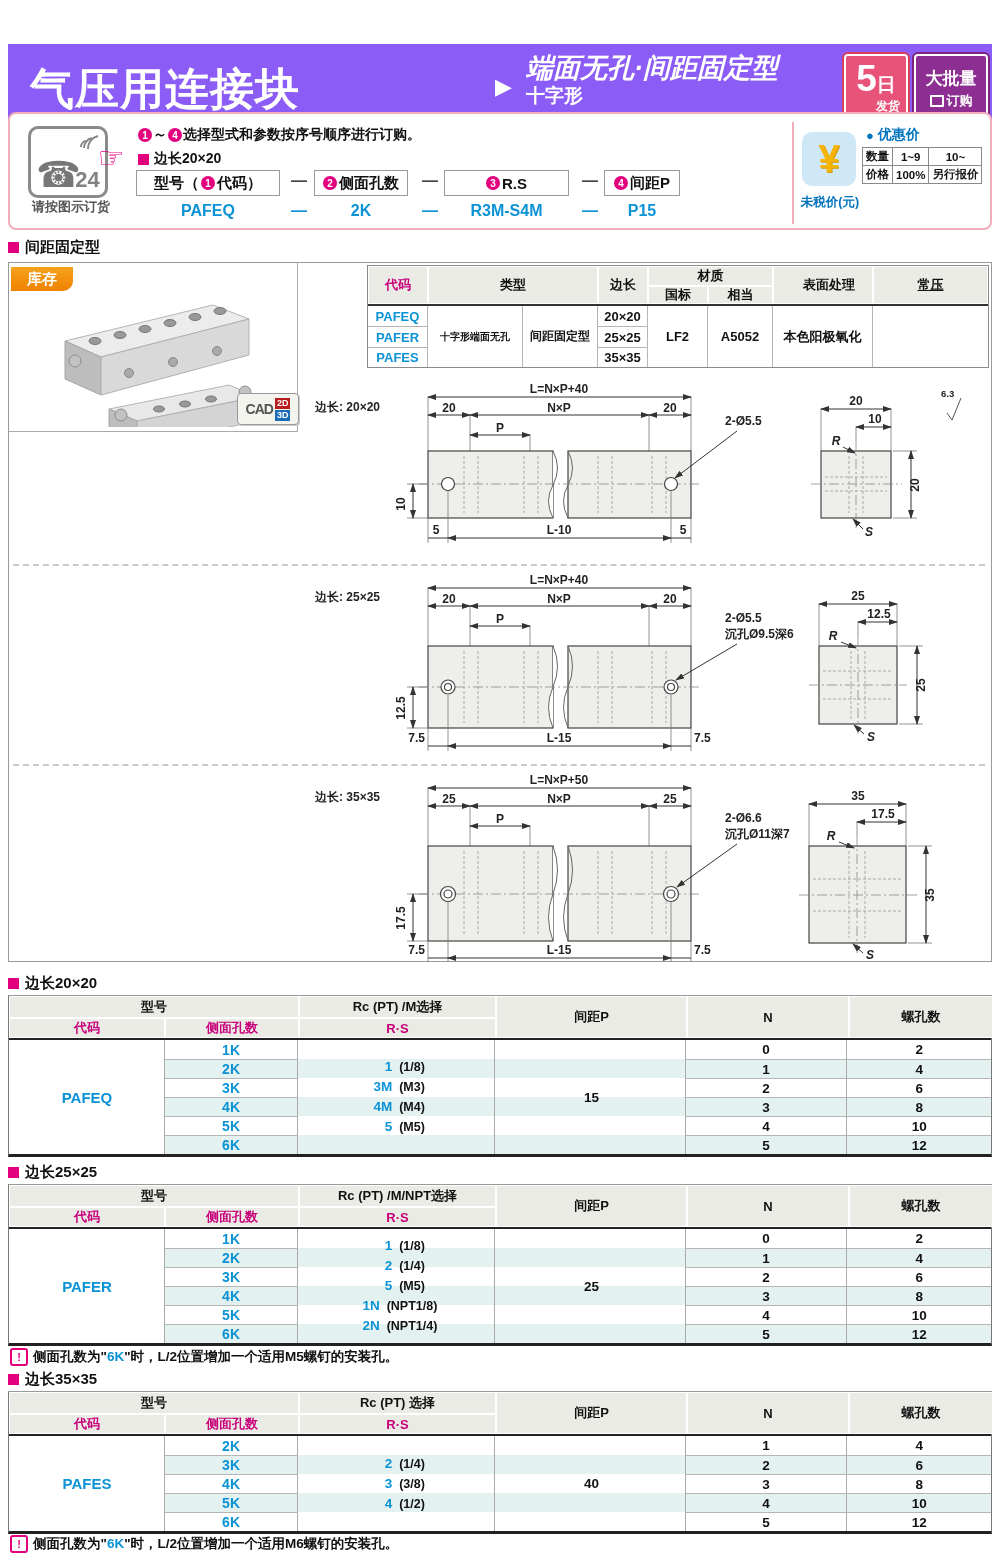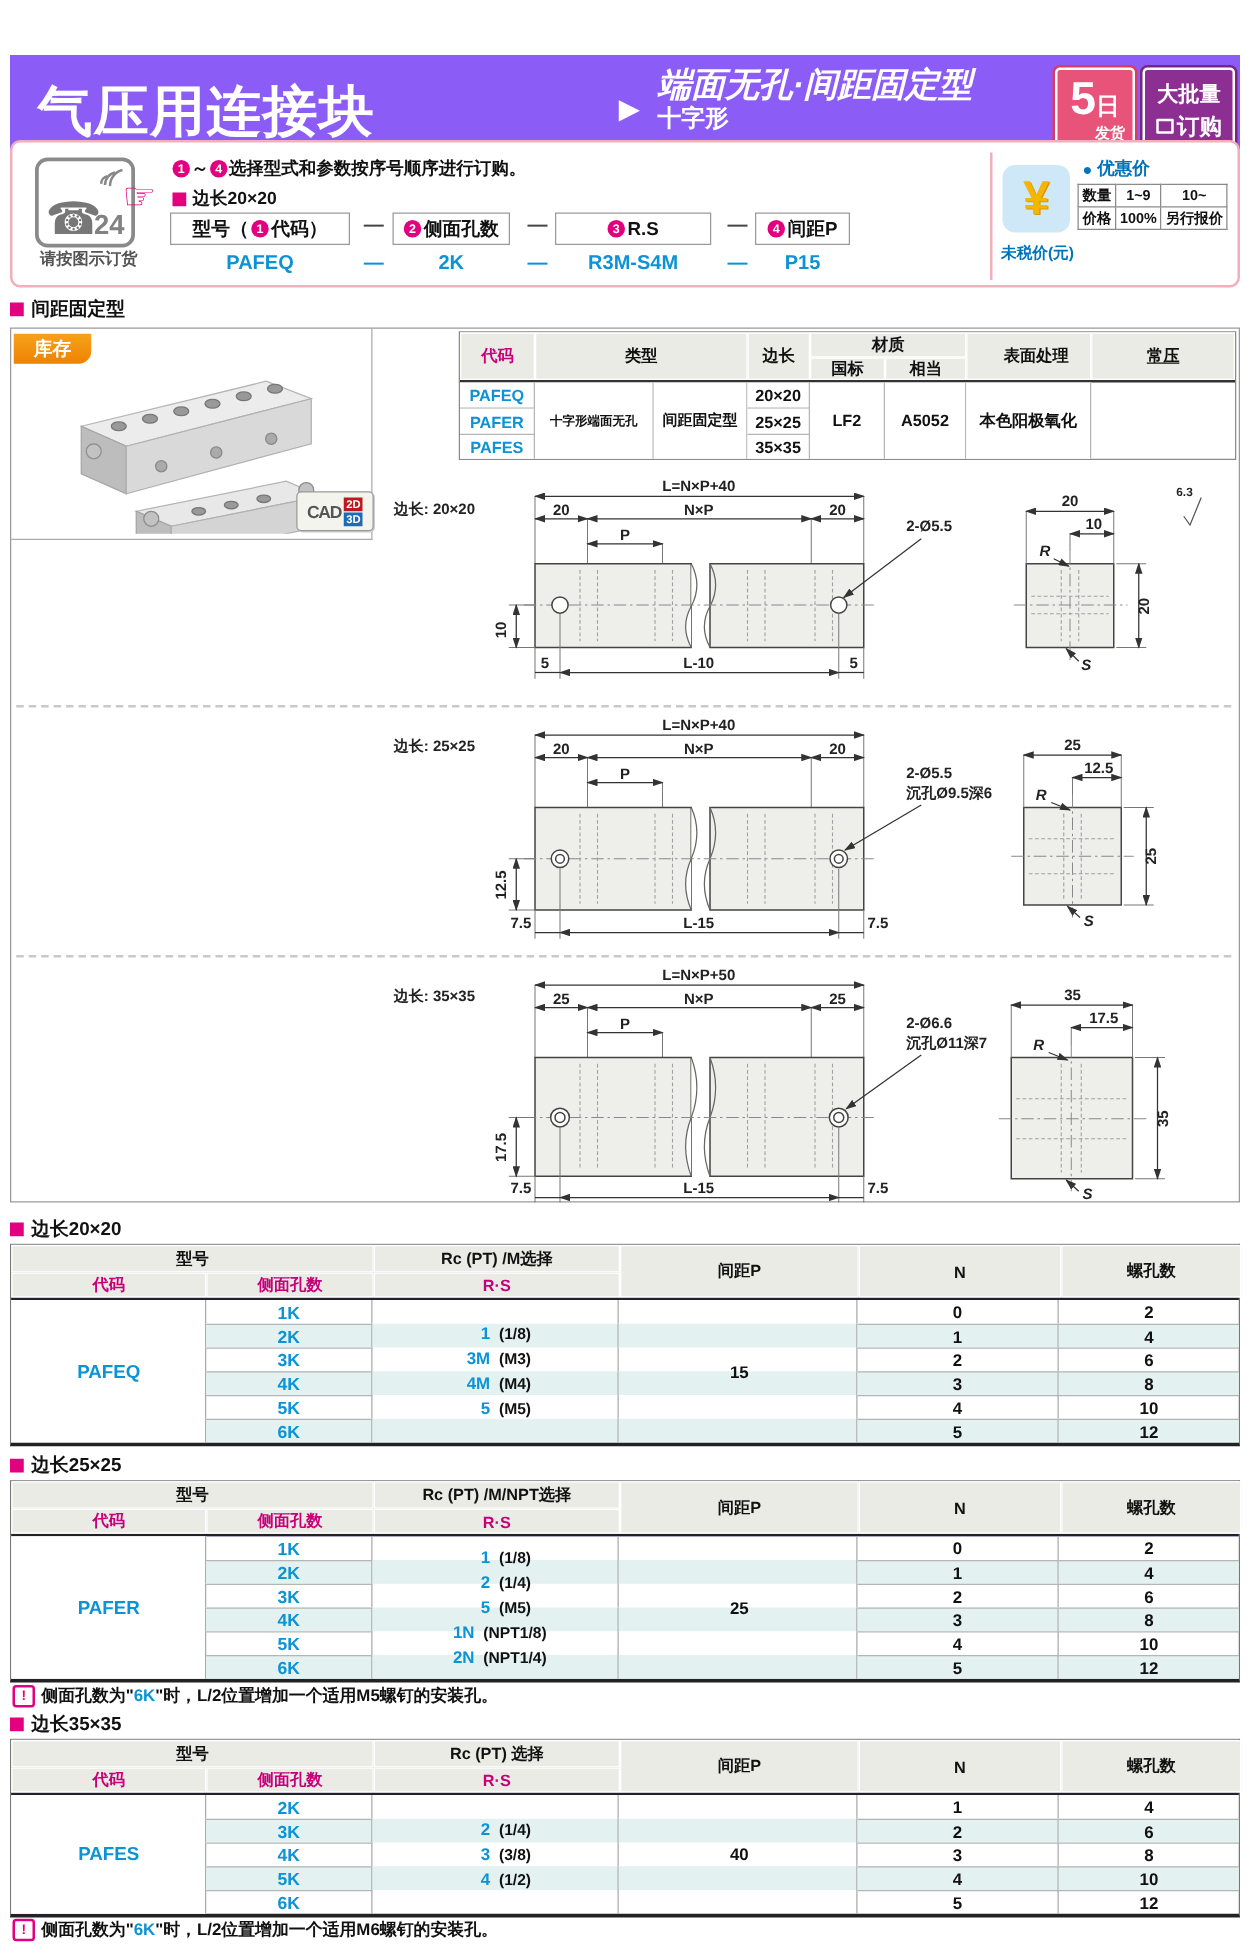--- a/index.html
+++ b/index.html
@@ -12,21 +12,21 @@
   .hsub{position:absolute;left:518px;top:8px;color:#fff;}
   .hsub1{font-size:27px;font-weight:bold;line-height:32px;font-style:italic;}
   .hsub2{font-size:19px;font-weight:600;line-height:24px;}
   .badge5{position:absolute;left:836px;top:10px;width:60px;height:64px;background:#e75379;border:2px solid #fff;box-shadow:0 0 0 2px #d93b63;border-radius:4px;color:#fff;display:flex;flex-direction:column;align-items:center;justify-content:center;}
   .b5row{display:flex;align-items:baseline;}
   .b5num{font-size:37px;font-weight:bold;line-height:34px;}
   .b5ri{font-size:19px;font-weight:bold;}
   .b5small{font-size:12px;font-weight:bold;align-self:flex-end;margin-right:6px;}
   .badgebulk{position:absolute;left:906px;top:10px;width:70px;height:64px;background:#8d2e92;border:2px solid #fff;box-shadow:0 0 0 2px #7a2480;border-radius:4px;color:#fff;display:flex;flex-direction:column;align-items:center;justify-content:center;gap:2px;font-weight:bold;}
   .bulk1{font-size:17px;}
-  .bulk2{font-size:18px;display:flex;align-items:center;gap:3px;}
+  .bulk2{font-size:13px;display:flex;align-items:center;gap:3px;}
   .carticon{display:inline-block;width:10px;height:8px;border:2px solid #fff;border-radius:1px;}
   
   #orderbox{left:8px;top:112px;width:984px;height:118px;border:2px solid #f2aebd;border-radius:8px;box-sizing:border-box;background:#fff;}
   .phonebox{position:absolute;left:18px;top:12px;width:74px;height:66px;border:3px solid #8a8a8a;border-radius:10px;display:flex;align-items:flex-end;justify-content:center;}
   .phoneglyph{font-size:36px;color:#777;line-height:40px;}
   .phonenum{font-size:22px;font-weight:bold;color:#828282;margin-left:-6px;line-height:30px;}
   .phonewaves{position:absolute;right:6px;top:4px;}
   .phonecap{position:absolute;left:6px;top:84px;width:110px;text-align:center;font-size:13px;font-weight:bold;color:#555;}
   .hand{position:absolute;left:88px;top:26px;font-size:30px;color:#e3007f;}
   .oline1{position:absolute;left:128px;top:12px;font-size:14px;font-weight:bold;display:flex;align-items:center;gap:1px;}
@@ -65,21 +65,21 @@
   .bluecode{color:#0b93d5;font-weight:bold;}
   
   #bigbox svg{position:absolute;}
   #bigbox svg text{font-family:inherit;font-weight:bold;fill:#222;font-size:12px;}
   .tm{text-anchor:middle;}
   .dlabel{font-size:15px;}
   .mg{fill:#cc0077;font-style:italic;font-size:14px;}
   .ann{font-size:12.5px;}
   
   .dtable{width:984px;border-left:1px solid #777;border-right:1px solid #777;border-top:1px solid #999;border-bottom:3px solid #222;box-sizing:border-box;}
-  .dt-head{position:relative;height:42px;background:#8b5cf6;border-bottom:2.5px solid #222;}
+  .dt-head{position:relative;height:42px;background:#fde047;border-bottom:2.5px solid #222;}
   .hc{position:absolute;box-sizing:border-box;border:1px solid #fff;background:#ebebe6;display:flex;align-items:center;justify-content:center;font-size:13px;font-weight:bold;}
   .dt-body{position:relative;}
   .dt-row{display:flex;height:19px;}
   .dt-row>div{box-sizing:border-box;display:flex;align-items:center;justify-content:center;border-right:1px solid #aaa;}
   .dt-row>div:last-child{border-right:none;}
   .cd{width:156px;background:#fff;}
   .ck{width:134px;color:#0b93d5;font-weight:bold;font-size:14px;}
   .crs{width:197px;}
   .cp{width:191px;}
   .cn{width:162px;font-weight:bold;font-size:13.5px;}

